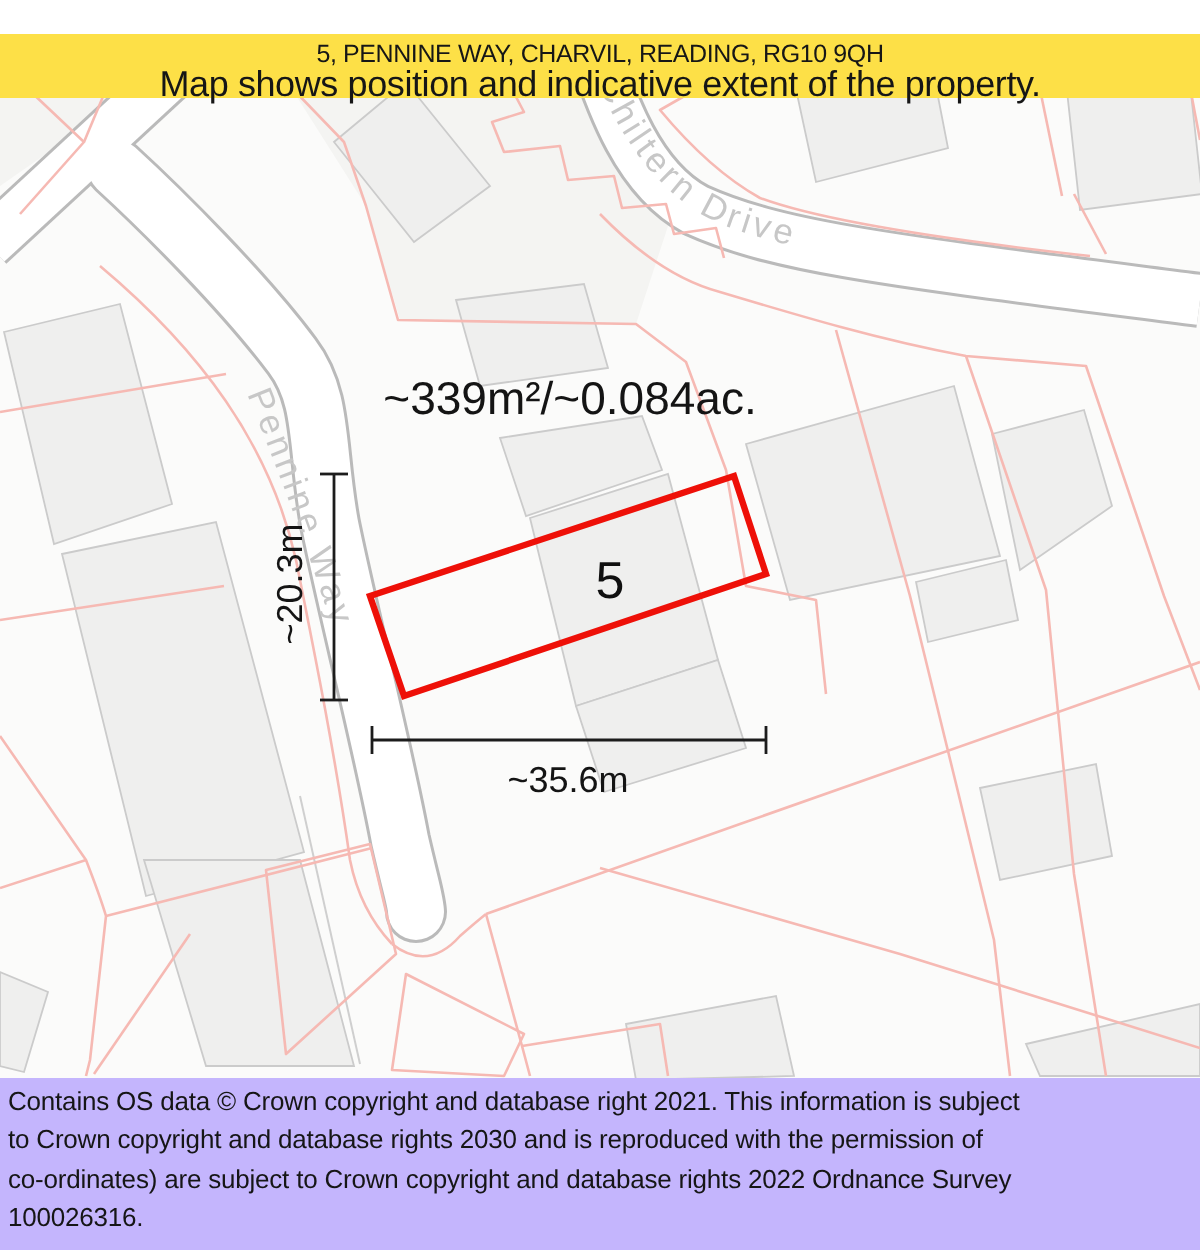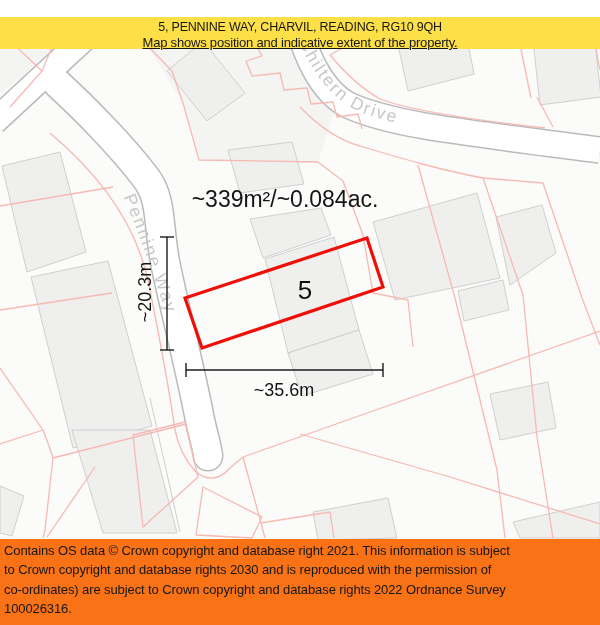--- a/index.html
+++ b/index.html
@@ -3,23 +3,23 @@
 <meta charset="utf-8">
 <style>
   html,body{margin:0;padding:0;}
   body{
     width:600px;height:625px;position:relative;background:#ffffff;
     font-family:"Liberation Sans","DejaVu Sans",sans-serif;color:#161616;
     overflow:hidden;
   }
   .hdr{position:absolute;top:17px;left:0;width:600px;height:32px;text-align:center;background:#fde047;z-index:3;}
   .hdr .t1{font-size:12.5px;line-height:15px;padding-top:3px;letter-spacing:-0.2px;}
-  .hdr .t2{font-size:13px;line-height:15px;letter-spacing:-0.2px;text-decoration:underline;}
+  .hdr .t2{font-size:18px;line-height:15px;letter-spacing:-0.2px;}
   .map-wrap{position:absolute;top:31px;left:0;width:600px;height:509px;}
-  .ftr{position:absolute;top:539px;left:0;width:600px;height:86px;background:#f97316;z-index:3;
+  .ftr{position:absolute;top:539px;left:0;width:600px;height:86px;background:#c4b5fd;z-index:3;
        font-size:13px;line-height:19.4px;padding:2px 0 0 4px;box-sizing:border-box;letter-spacing:-0.1px;}
   svg text{font-family:"Liberation Sans","DejaVu Sans",sans-serif;}
   .bld{fill:var(--building_fill);stroke:var(--building_stroke);stroke-width:0.9;}
   .parcel{fill:none;stroke:var(--parcel_line);stroke-width:1.3;stroke-linejoin:round;}
   .parcel-filled{fill:none;stroke:var(--parcel_line);stroke-width:1.3;stroke-linejoin:round;}
   .casing{fill:none;stroke:var(--road_casing);}
   .roadfill{fill:none;stroke:#ffffff;}
   .fence{fill:none;stroke:#cfcfcf;stroke-width:1;}
   .measure{stroke:var(--measure);stroke-width:1.4;}
   .mlabel{font-size:18px;fill:#141414;}

